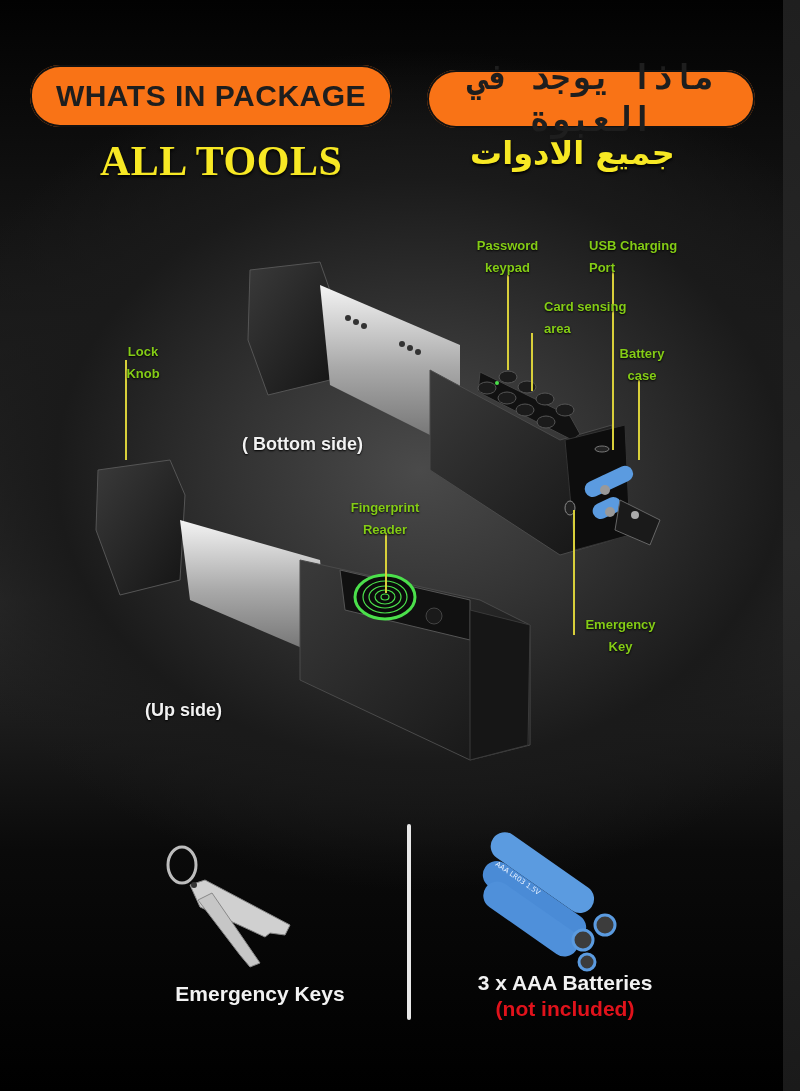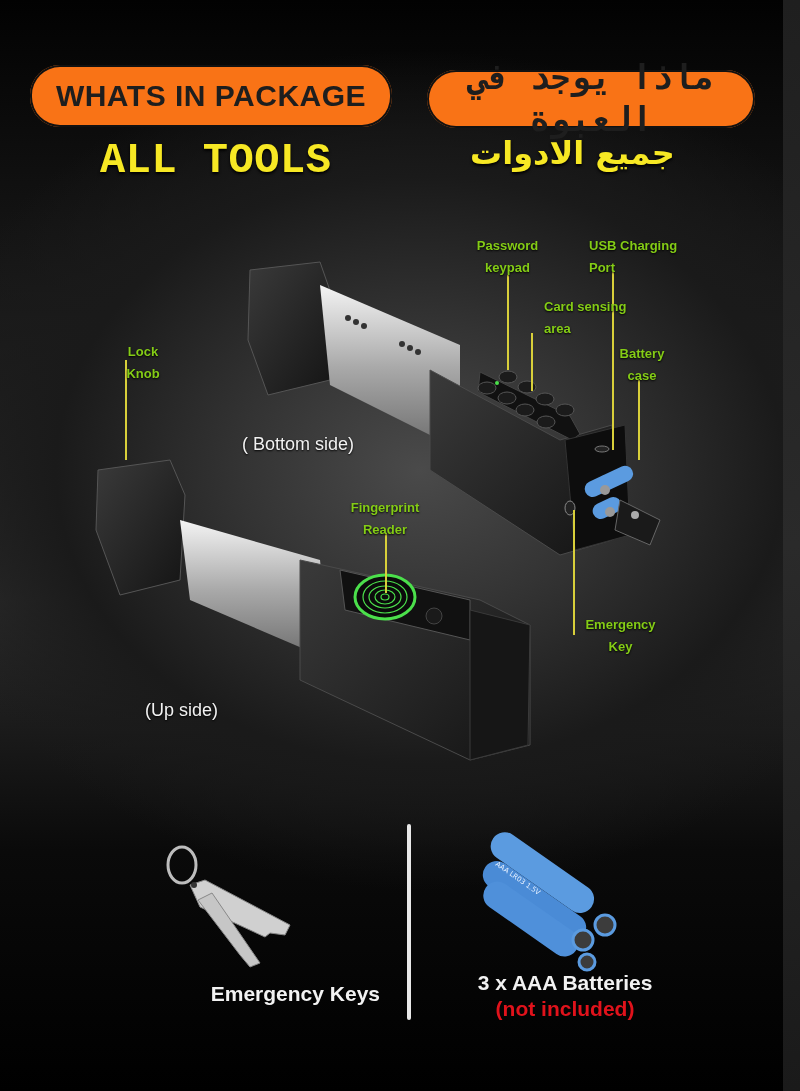--- a/index.html
+++ b/index.html
@@ -23,30 +23,30 @@
     border-radius:30px; font-weight:bold; text-align:center;
     display:flex; align-items:center; justify-content:center;
     box-shadow:0 0 0 2px #111 inset;
   }
   .pill-en { left:30px; top:65px; width:362px; height:62px; font-size:30px; letter-spacing:0.5px; font-family:"Liberation Sans", sans-serif; }
   .pill-ar { left:427px; top:70px; width:328px; height:58px; font-size:34px; direction:rtl; font-family:Liberation Mono, monospace; }
   .sub {
     position:absolute; color:#f7e824; font-weight:bold;
     text-shadow:0 2px 3px #000;
   }
-  .sub-en { left:100px; top:137px; font-size:42px; font-family:Liberation Mono, monospace; letter-spacing:0.5px; }
+  .sub-en { left:100px; top:137px; font-size:42px; font-family:Liberation Serif, serif; letter-spacing:0.5px; }
   .sub-ar { left:470px; top:134px; font-size:32px; direction:rtl; }
   .label {
     position:absolute; color:#84cc16; font-weight:bold; font-size:13px;
     line-height:22px; text-align:center; text-shadow:0 1px 2px #000;
     font-family:"Liberation Sans", sans-serif;
   }
   .label.left { text-align:left; }
   .side-label {
-    position:absolute; color:#f2f2f2; font-weight:normal; font-size:18px;
+    position:absolute; color:#f2f2f2; font-weight:bold; font-size:18px;
     text-shadow:0 1px 2px #000; font-family:"Liberation Sans", sans-serif;
   }
   .line { position:absolute; width:2px; background:#d8cf3a; }
   .bottom-label {
     position:absolute; color:#f2f2f2; font-weight:bold; font-size:21px;
     text-align:center; font-family:"Liberation Sans", sans-serif;
   }
   .red { color:#e0121b; }
   .divider { position:absolute; left:407px; top:824px; width:4px; height:196px; background:#e8e8e8; border-radius:2px; }
   svg { position:absolute; overflow:visible; }
@@ -168,15 +168,15 @@
     <rect x="15" y="60" width="110" height="28" rx="14" fill="#4f90da"></rect>
   </g>
   <circle cx="118" cy="100" r="10" fill="#3c3c3c" stroke="#5b9be0" stroke-width="3"></circle>
   <circle cx="140" cy="85" r="10" fill="#3c3c3c" stroke="#5b9be0" stroke-width="3"></circle>
   <circle cx="122" cy="122" r="8" fill="#3c3c3c" stroke="#5b9be0" stroke-width="3"></circle>
   <text x="30" y="25" fill="#e6f0ff" font-size="7" transform="rotate(35 30 25)">AAA LR03 1.5V</text>
 </svg>
 
 <div class="divider"></div>
 
-<div class="bottom-label" style="left:140px;top:982px;width:240px;text-align:right;">Emergency Keys</div>
+<div class="bottom-label" style="left:140px;top:982px;width:240px;">Emergency Keys</div>
 <div class="bottom-label" style="left:445px;top:971px;width:240px;">3 x AAA Batteries</div>
 <div class="bottom-label red" style="left:445px;top:997px;width:240px;">(not included)</div>
 
 </body></html>

